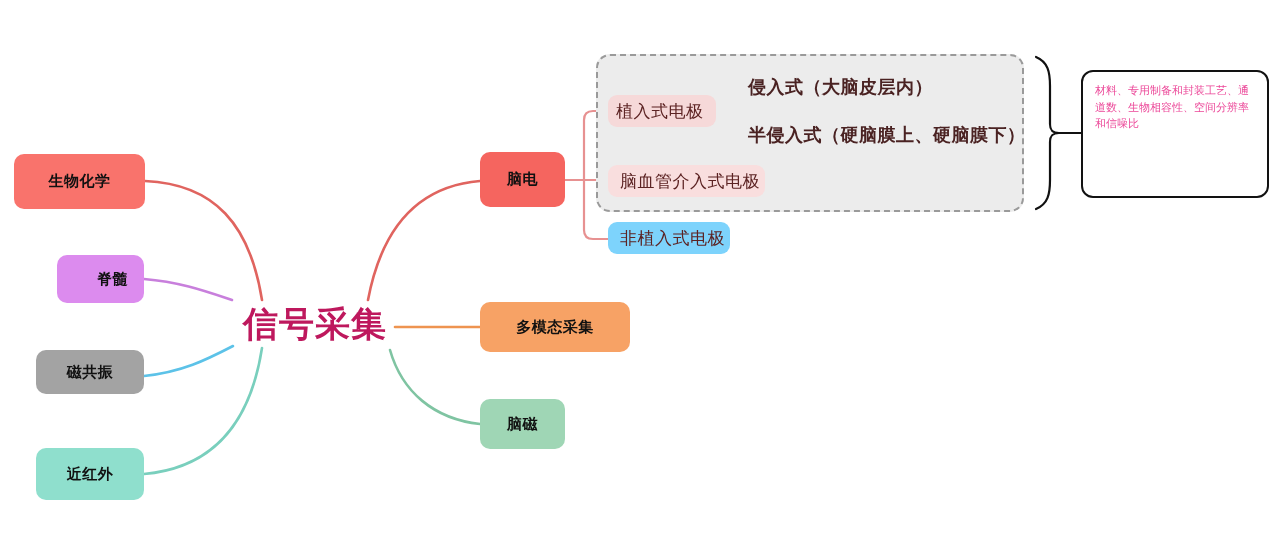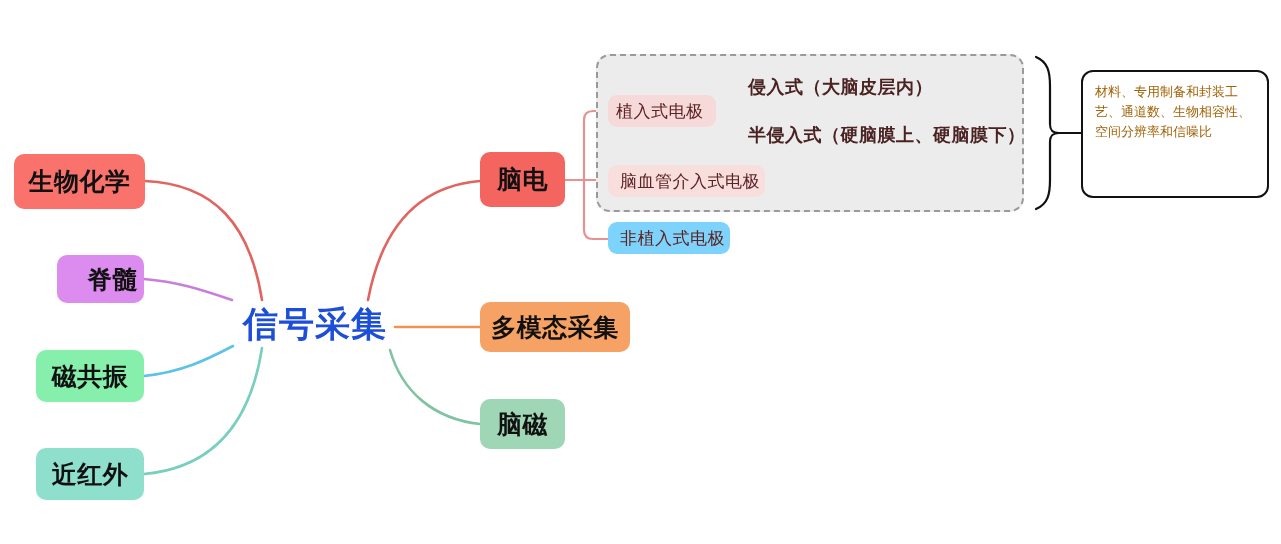--- a/index.html
+++ b/index.html
@@ -32,28 +32,28 @@
     align-items: center;
     justify-content: center;
     box-sizing: border-box;
     white-space: nowrap;
     color: #111111;
     letter-spacing: 0.5px;
   }
   
   .pill {
     border-radius: 10px;
-    font-size: 25px;
+    font-size: 15px;
     font-weight: 700;
   }
   
   .root {
     font-size: 35px;
     font-weight: 700;
-    color: #1d4ed8;
+    color: #be185d;
     background: transparent;
     letter-spacing: 1px;
   }
   
   .sub {
     border-radius: 9px;
     font-size: 17px;
     font-weight: 400;
     color: #5c2323;
     padding: 0 12px;
@@ -75,23 +75,23 @@
     border: 2px dashed #9a9a9a;
     border-radius: 14px;
   }
   
   .note {
     position: absolute;
     box-sizing: border-box;
     background: #ffffff;
     border: 2px solid #121212;
     border-radius: 12px;
-    font-size: 13px;
+    font-size: 11px;
     line-height: 1.52;
-    color: #a16207;
+    color: #ec4899;
     padding: 10px 11px 8px 12px;
     white-space: normal;
     text-align: left;
   }
 </style>
 </head>
 <body>
 
 <div id="canvas">
 
@@ -126,21 +126,21 @@
   </svg>
 
   <div class="group-box" style="left:596px; top:54px; width:428px; height:158px;"></div>
 
   <div class="node root" style="left:239px; top:302px; width:152px; height:44px;">信号采集</div>
 
   <div class="node pill" style="left:14px; top:154px; width:131px; height:55px; background:#F9736C;">生物化学</div>
 
   <div class="node pill" style="left:57px; top:255px; width:87px; height:48px; background:#DC8BEE;padding-left:24px;">脊髓</div>
 
-  <div class="node pill" style="left:36px; top:350px; width:108px; height:52px; background:#86efac;">磁共振</div>
+  <div class="node pill" style="left:36px; top:350px; width:108px; height:44px; background:#a3a3a3;">磁共振</div>
 
   <div class="node pill" style="left:36px; top:448px; width:108px; height:52px; background:#8FDFCD;">近红外</div>
 
   <div class="node pill" style="left:480px; top:152px; width:85px; height:55px; background:#F5655F;">脑电</div>
 
   <div class="node pill" style="left:480px; top:302px; width:150px; height:50px; background:#F7A265;">多模态采集</div>
 
   <div class="node pill" style="left:480px; top:399px; width:85px; height:50px; background:#9FD6B5;">脑磁</div>
 
   <div class="node sub" style="left:608px; top:95px; width:108px; height:32px; background:#F6D9D9;padding-left:8px;">植入式电极</div>

